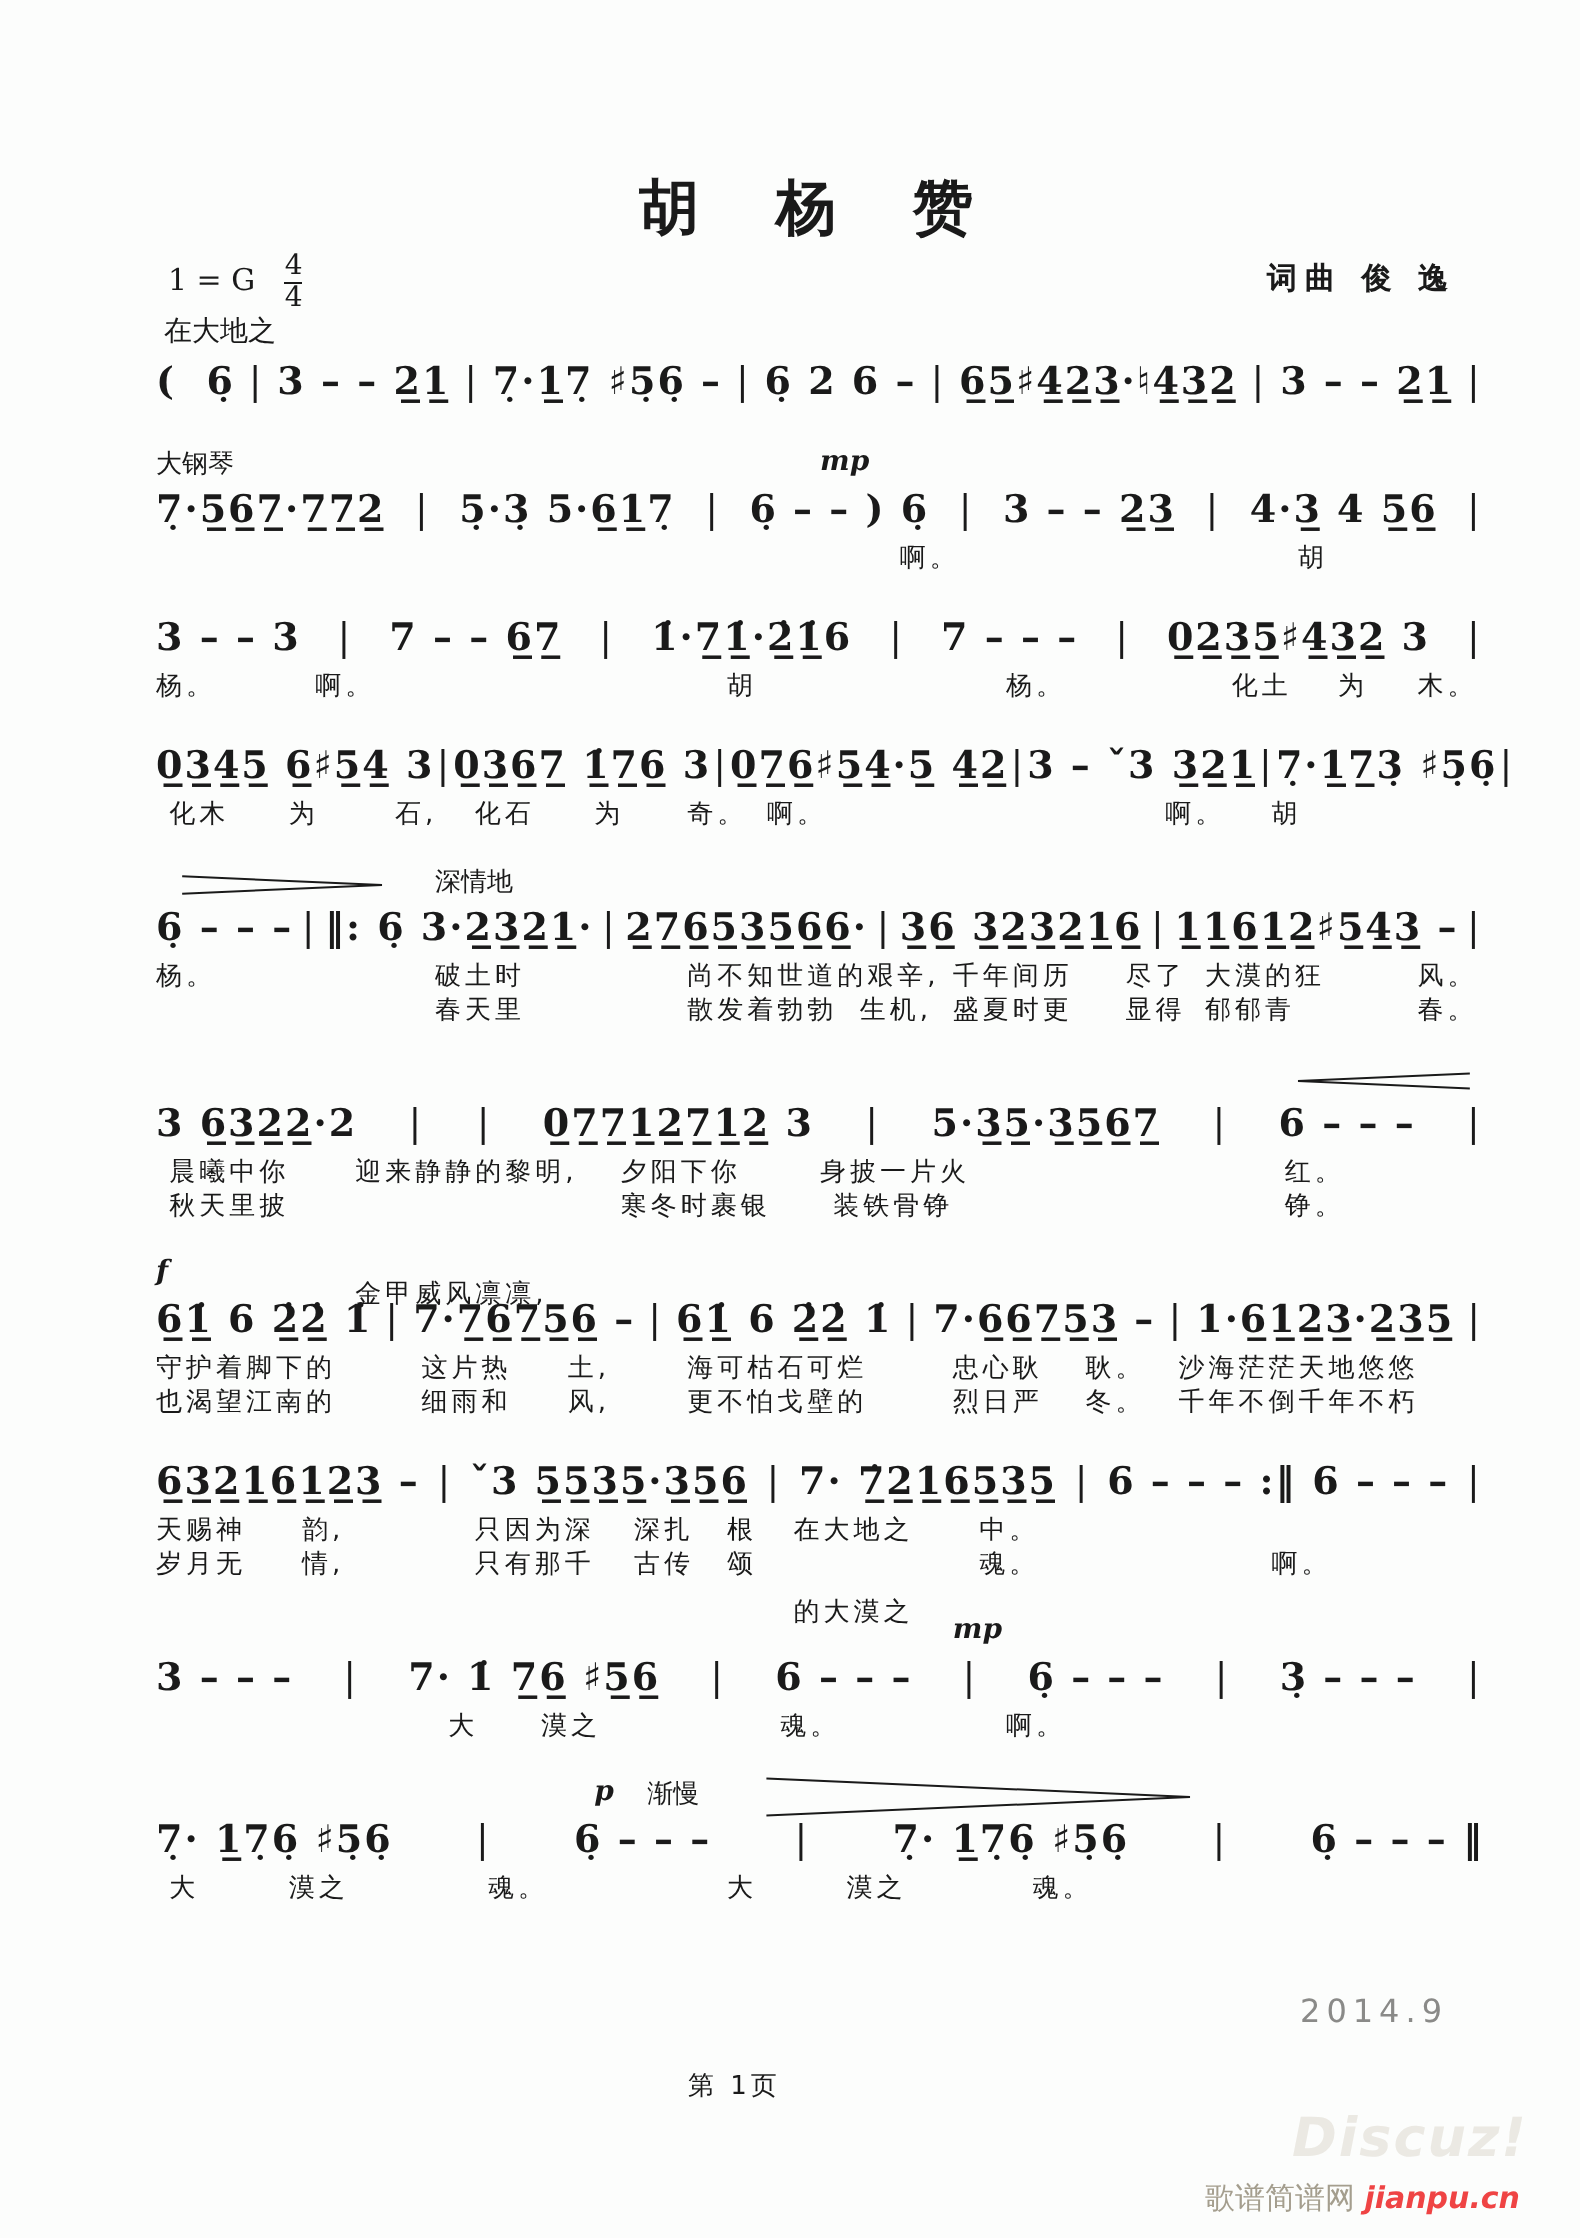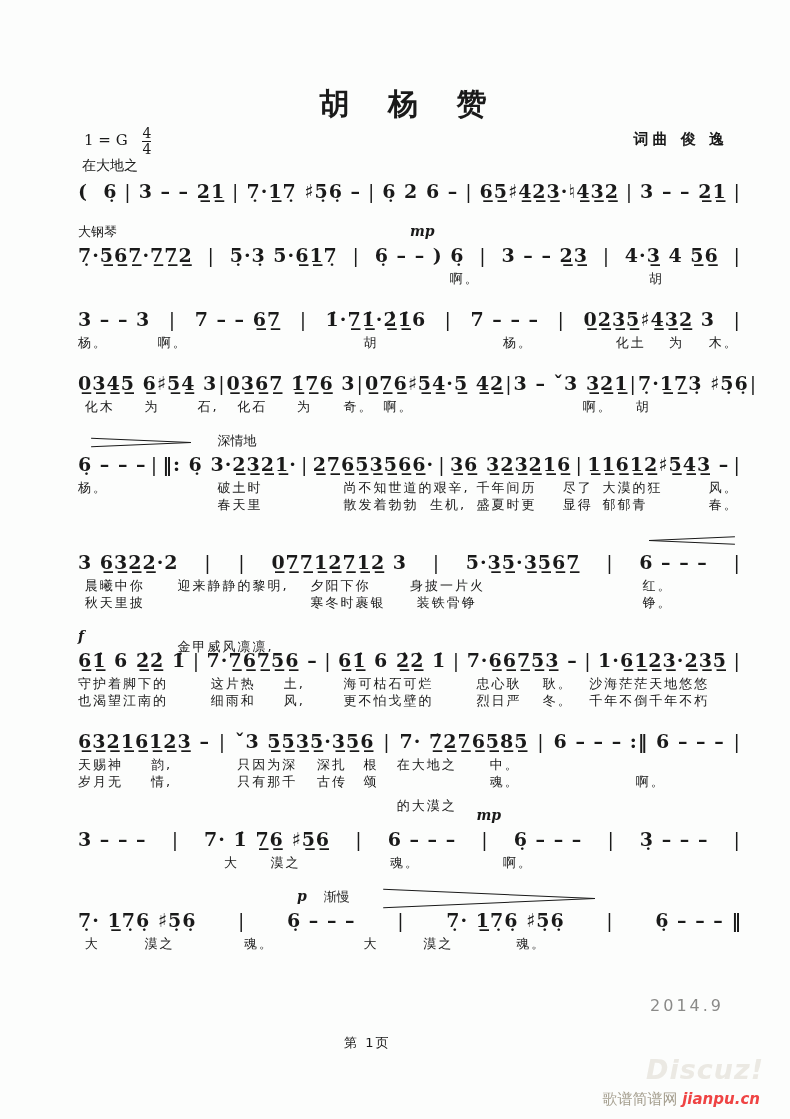--- a/index.html
+++ b/index.html
@@ -267,21 +267,21 @@
           <span class="syl" style="left: 70%;">冬。</span>
           <span class="syl" style="left: 77%;">千年不倒千年不朽</span>
         </div>
       </div>
       <div class="system">
         <div class="notes">
           <span class="measure">6̲3̲2̲1̲6̲1̲2̲3̲ –</span>
           <span class="bar">|</span>
           <span class="measure">ˇ3 5̲5̲3̲5̲·3̲5̲6̲</span>
           <span class="bar">|</span>
-          <span class="measure">7· 7̲̇2̲7̲6̲5̲8̲5̲</span>
+          <span class="measure">7· 7̲̇2̲1̲6̲5̲3̲5̲</span>
           <span class="bar">|</span>
           <span class="measure">6 – – – :‖</span>
           <span class="measure">6 – – –</span>
           <span class="bar">|</span>
         </div>
         <div class="lyrics">
           <span class="syl" style="left: 0%;">天赐神</span>
           <span class="syl" style="left: 11%;">韵,</span>
           <span class="syl" style="left: 24%;">只因为深</span>
           <span class="syl" style="left: 36%;">深扎</span>

